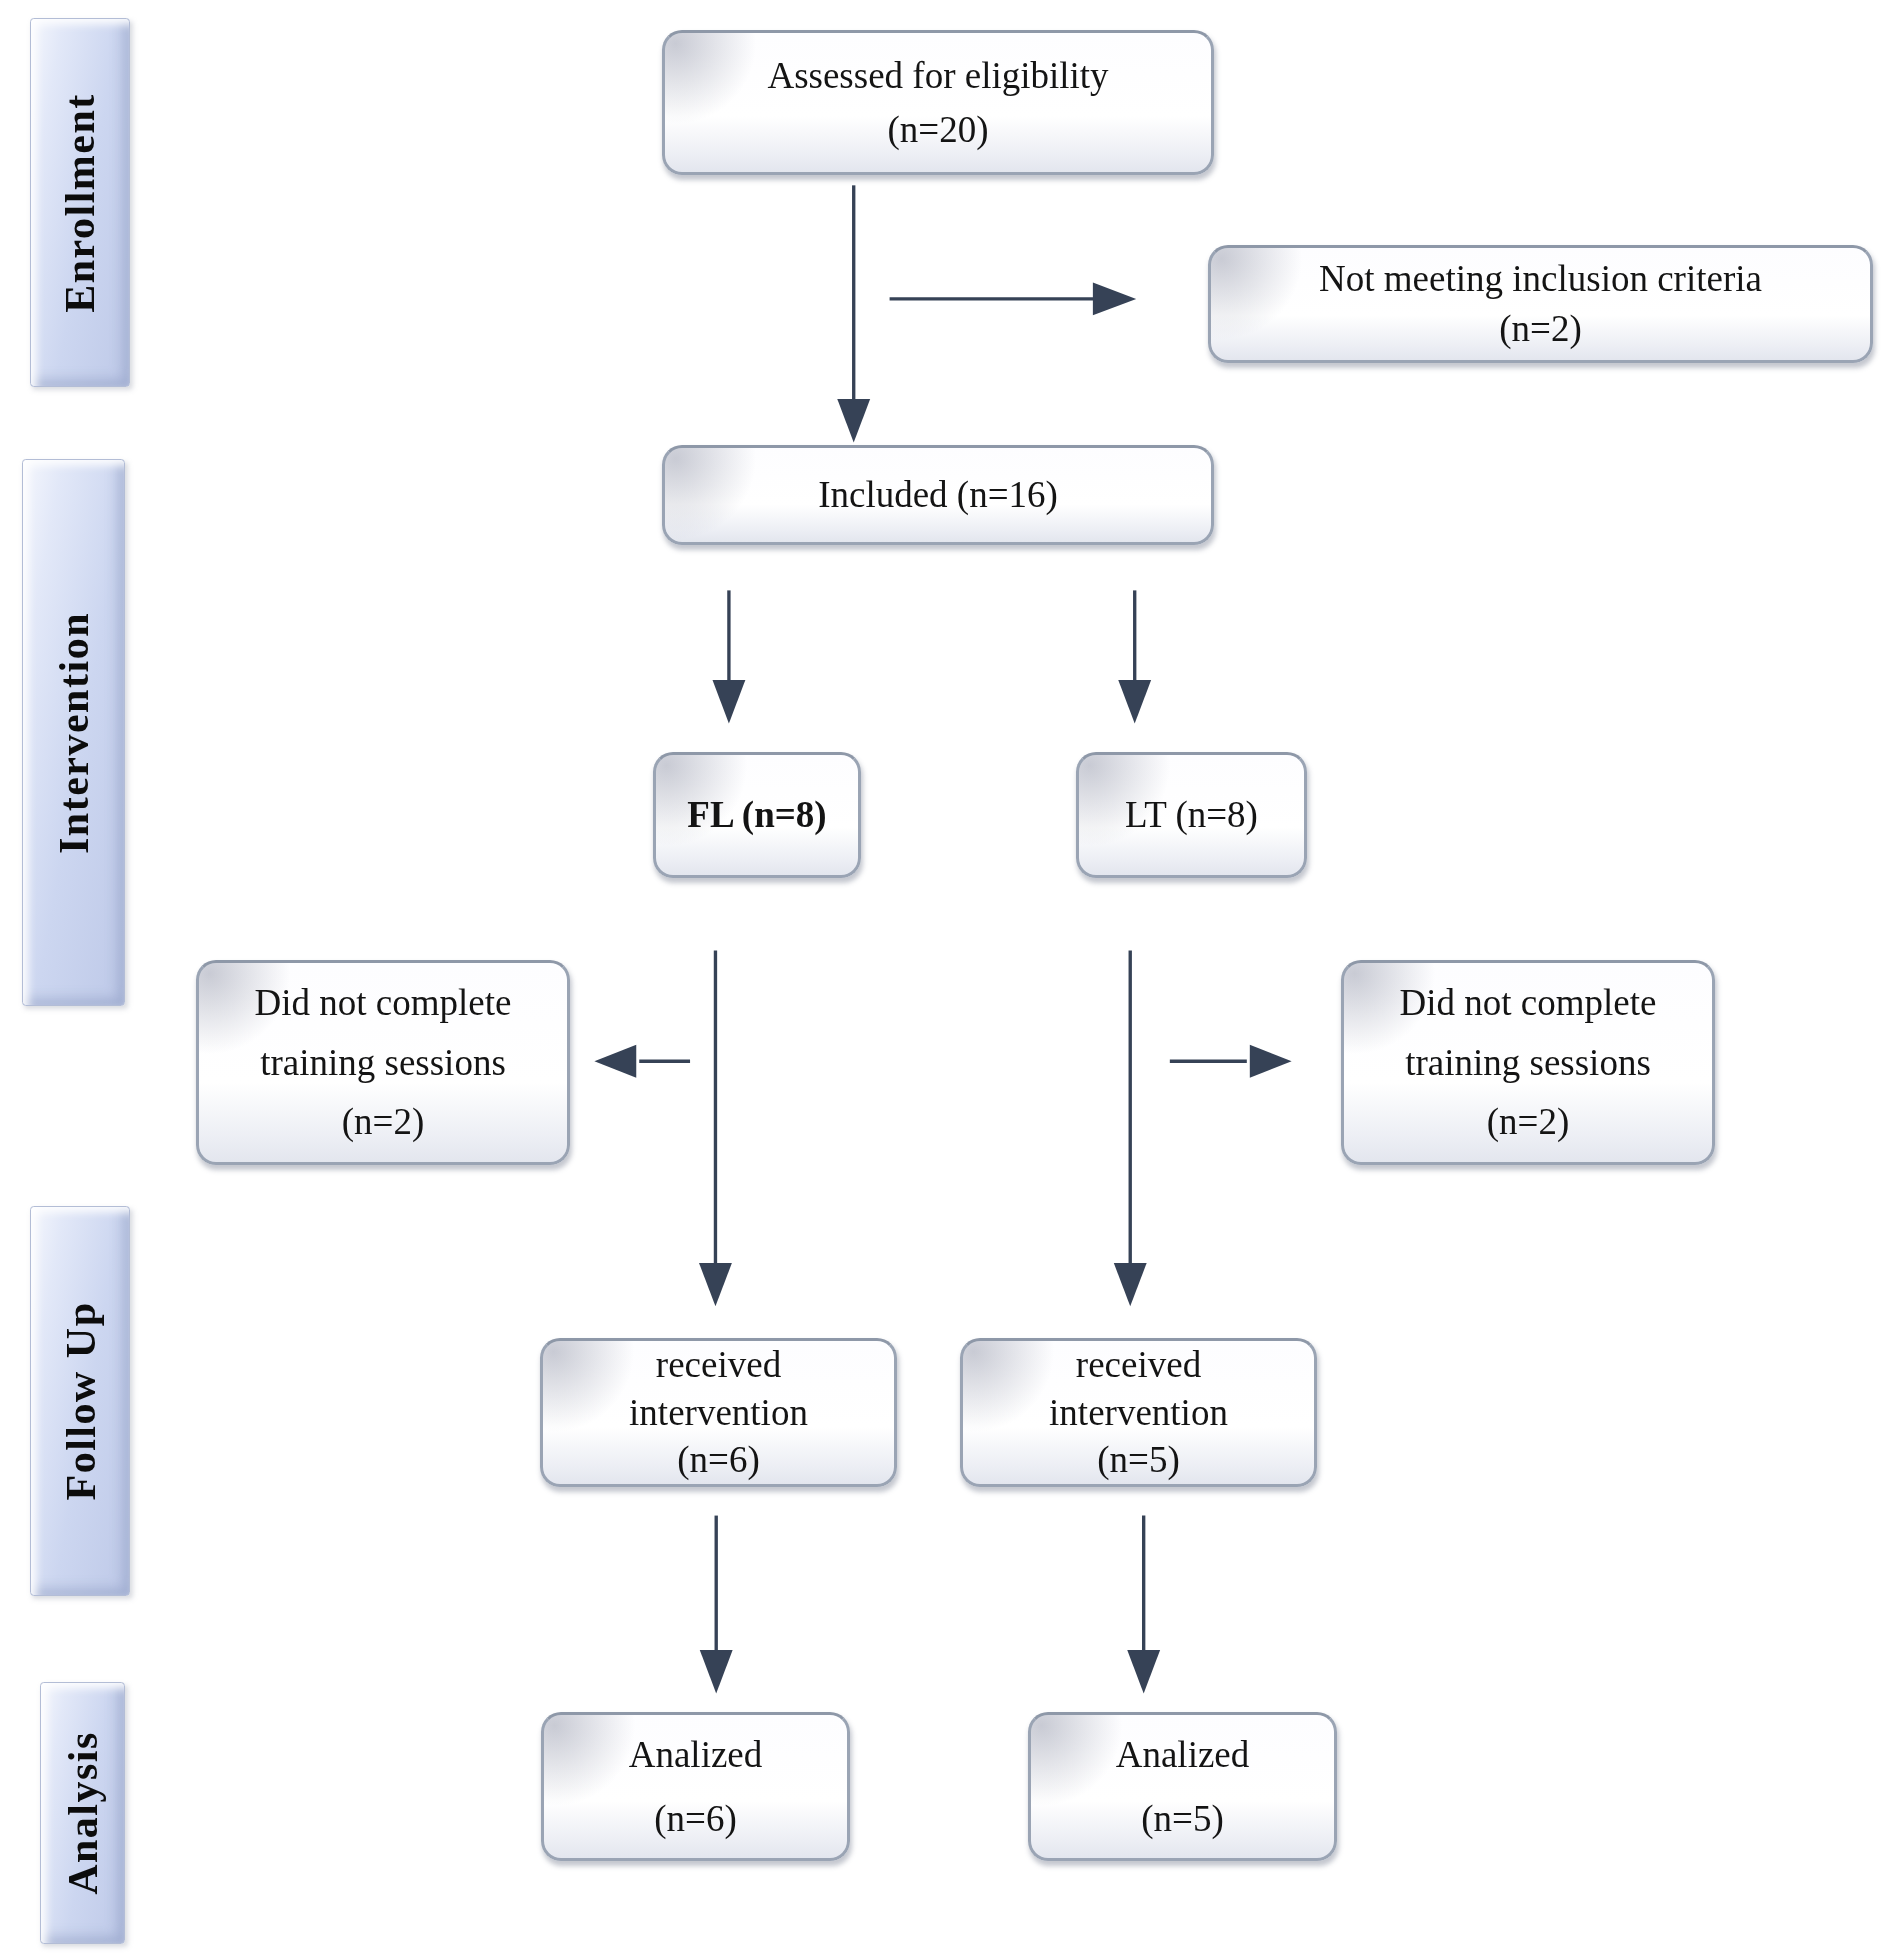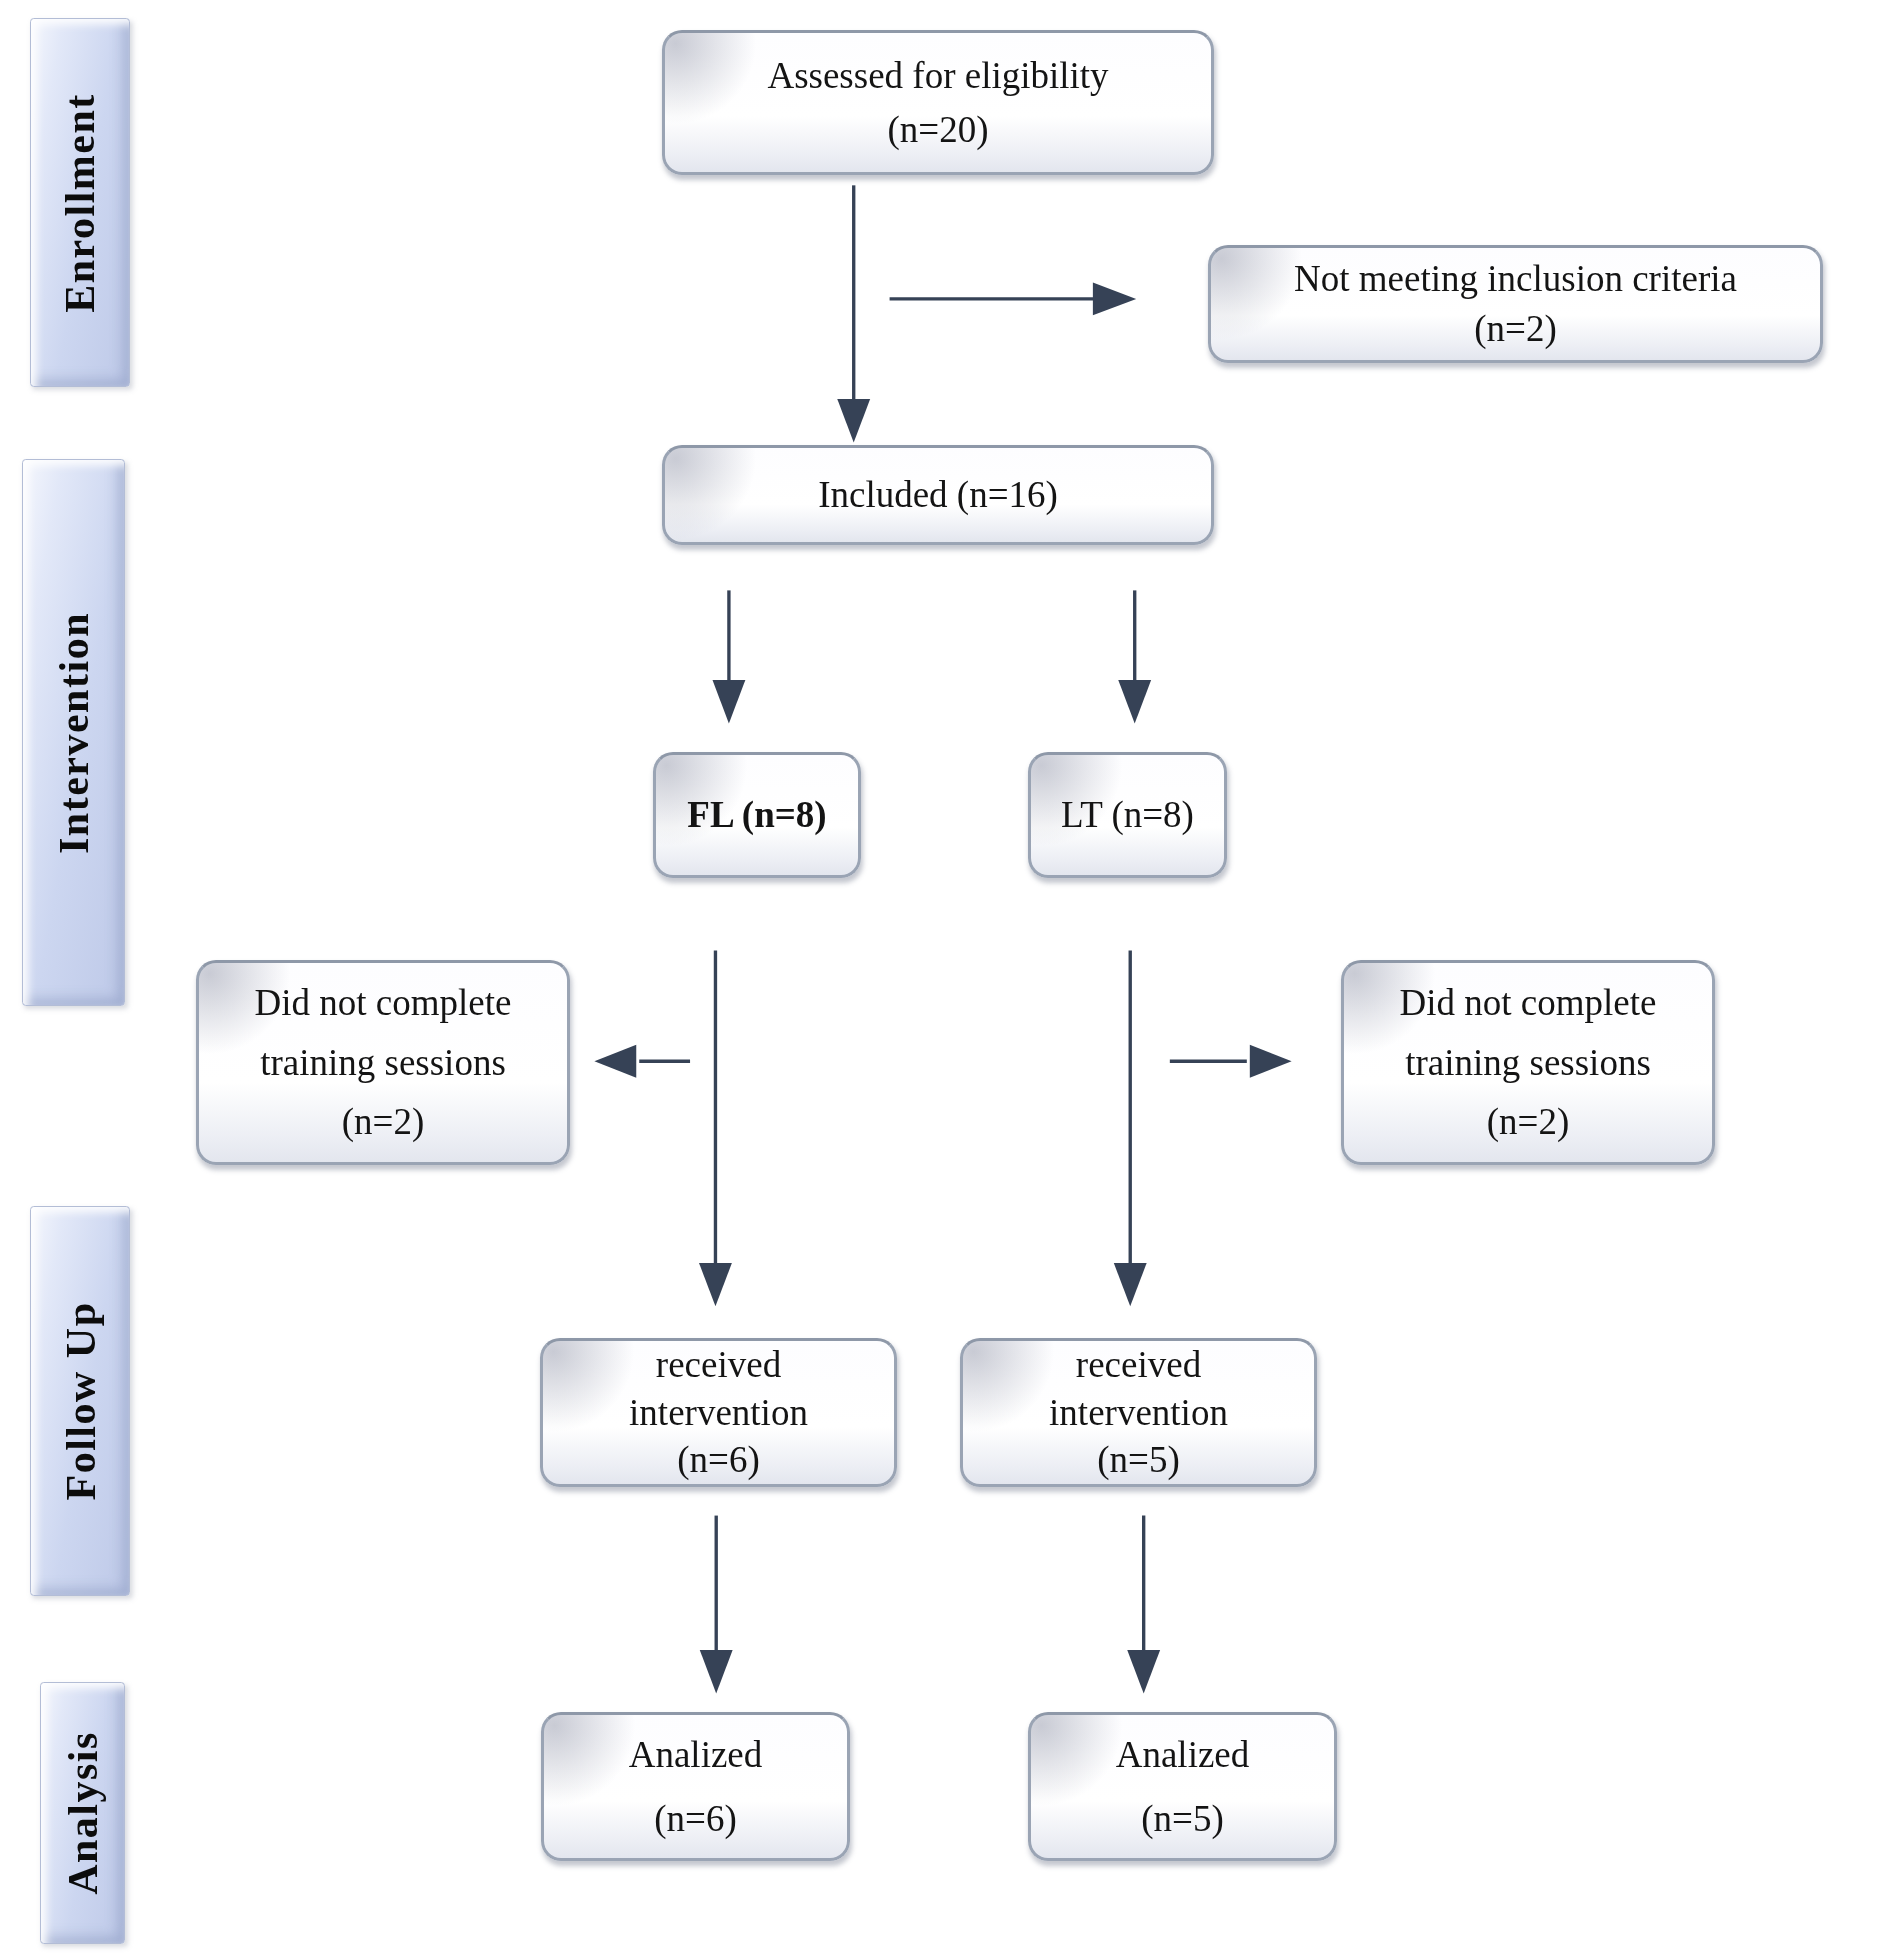--- a/index.html
+++ b/index.html
@@ -75,24 +75,24 @@
     flex-direction: column;
     align-items: center;
     justify-content: center;
     text-align: center;
     font-size: 37px;
     color: var(--text-color, #141414);
   }
   .node .ln { display: block; }
 
   #node-assessed       { left: 662px;  top: 30px;   width: 552px; height: 145px; line-height: 1.45; }
-  #node-notmeeting     { left: 1208px; top: 245px;  width: 615px; height: 118px; line-height: 1.35; }
+  #node-notmeeting     { left: 1208px; top: 245px;  width: 665px; height: 118px; line-height: 1.35; }
   #node-included       { left: 662px;  top: 445px;  width: 552px; height: 100px; line-height: 1.2; }
   #node-fl             { left: 653px;  top: 752px; width: 208px; height: 126px; line-height: 1.2; font-weight: bold; }
-  #node-lt             { left: 1028px; top: 752px; width: 199px; height: 126px; line-height: 1.2; }
+  #node-lt             { left: 1076px; top: 752px; width: 231px; height: 126px; line-height: 1.2; }
   #node-dnc-left       { left: 196px;  top: 960px; width: 374px; height: 205px; line-height: 1.62; }
   #node-dnc-right      { left: 1341px; top: 960px; width: 374px; height: 205px; line-height: 1.62; }
   #node-received-left  { left: 540px;  top: 1338px; width: 357px; height: 149px; line-height: 1.28; }
   #node-received-right { left: 960px; top: 1338px; width: 357px; height: 149px; line-height: 1.28; }
   #node-analized-left  { left: 541px;  top: 1712px; width: 309px; height: 149px; line-height: 1.72; }
   #node-analized-right { left: 1028px; top: 1712px; width: 309px; height: 149px; line-height: 1.72; }
 </style>
 </head>
 <body>
 

